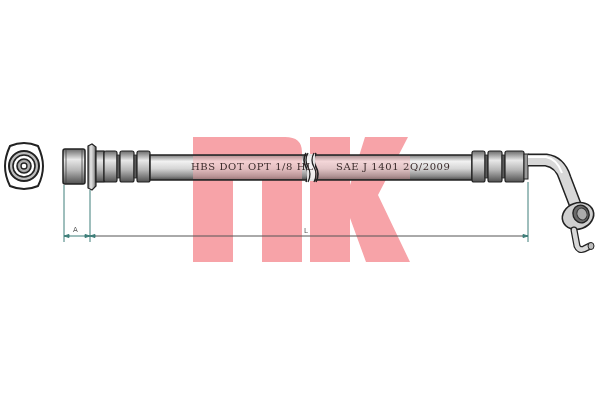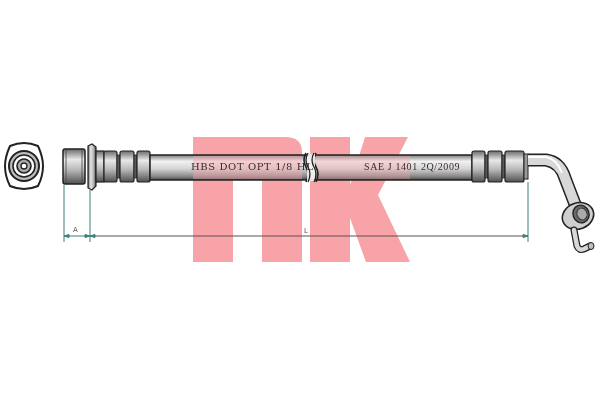--- a/index.html
+++ b/index.html
@@ -112,17 +112,17 @@
       <path d="M64 236 L69 234.5 L69 237.5 Z"></path>
       <path d="M90 236 L85 234.5 L85 237.5 Z"></path>
 
       <line x1="90" y1="236" x2="528" y2="236" stroke="#555"></line>
       <path d="M90 236 L95 234.5 L95 237.5 Z"></path>
       <path d="M528 236 L523 234.5 L523 237.5 Z"></path>
     </g>
   </svg>
 
   <span class="hose-text" style="left:191px; top:162px;">HBS DOT OPT 1/8 HL</span>
-  <span class="hose-text" style="left:364px; top:162px;font-family:Liberation Serif, serif;">SAE J 1401 2Q/2009</span>
+  <span class="hose-text" style="left:336px; top:162px;">SAE J 1401 2Q/2009</span>
 
   <span class="dim-label" style="left:73px; top:226px;">A</span>
   <span class="dim-label" style="left:304px; top:227px;">L</span>
 </div>
 
 </body></html>

